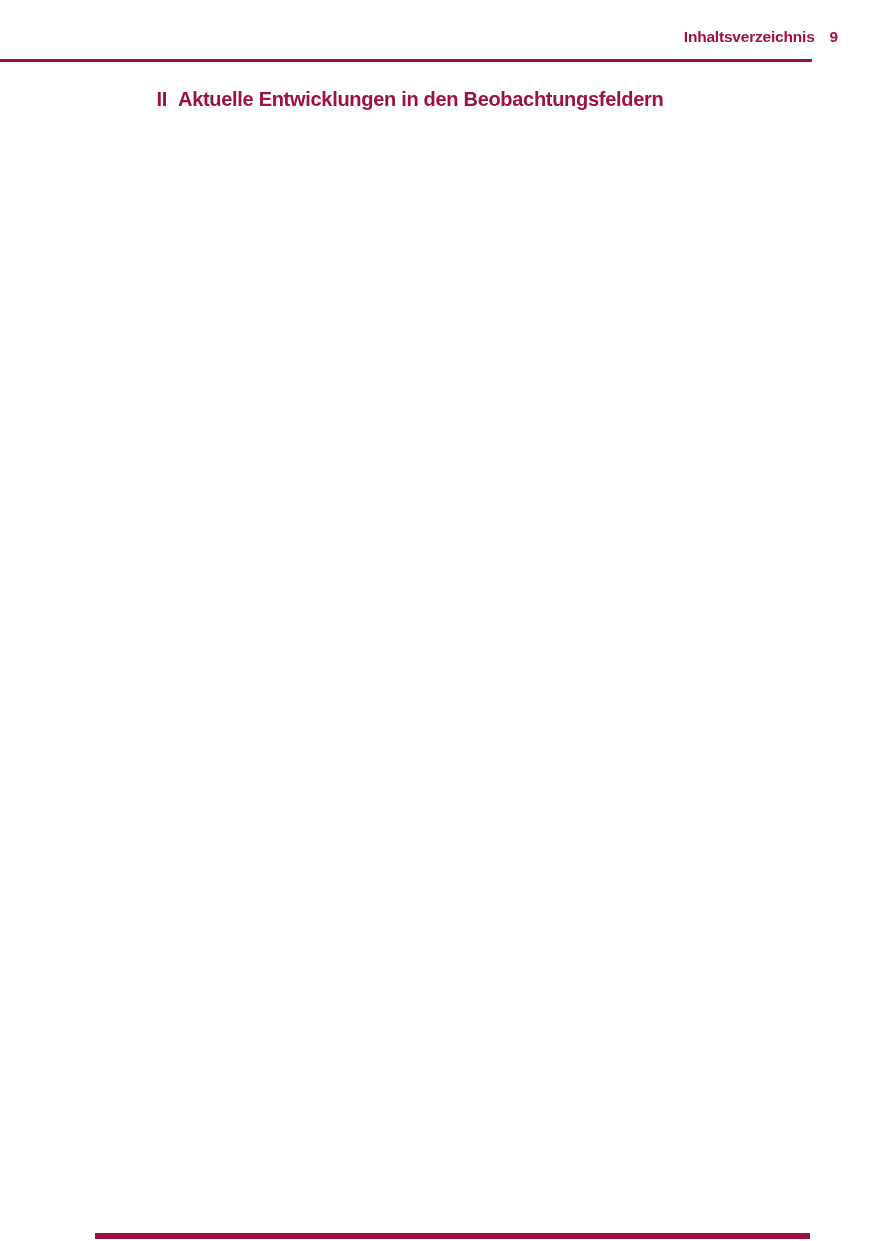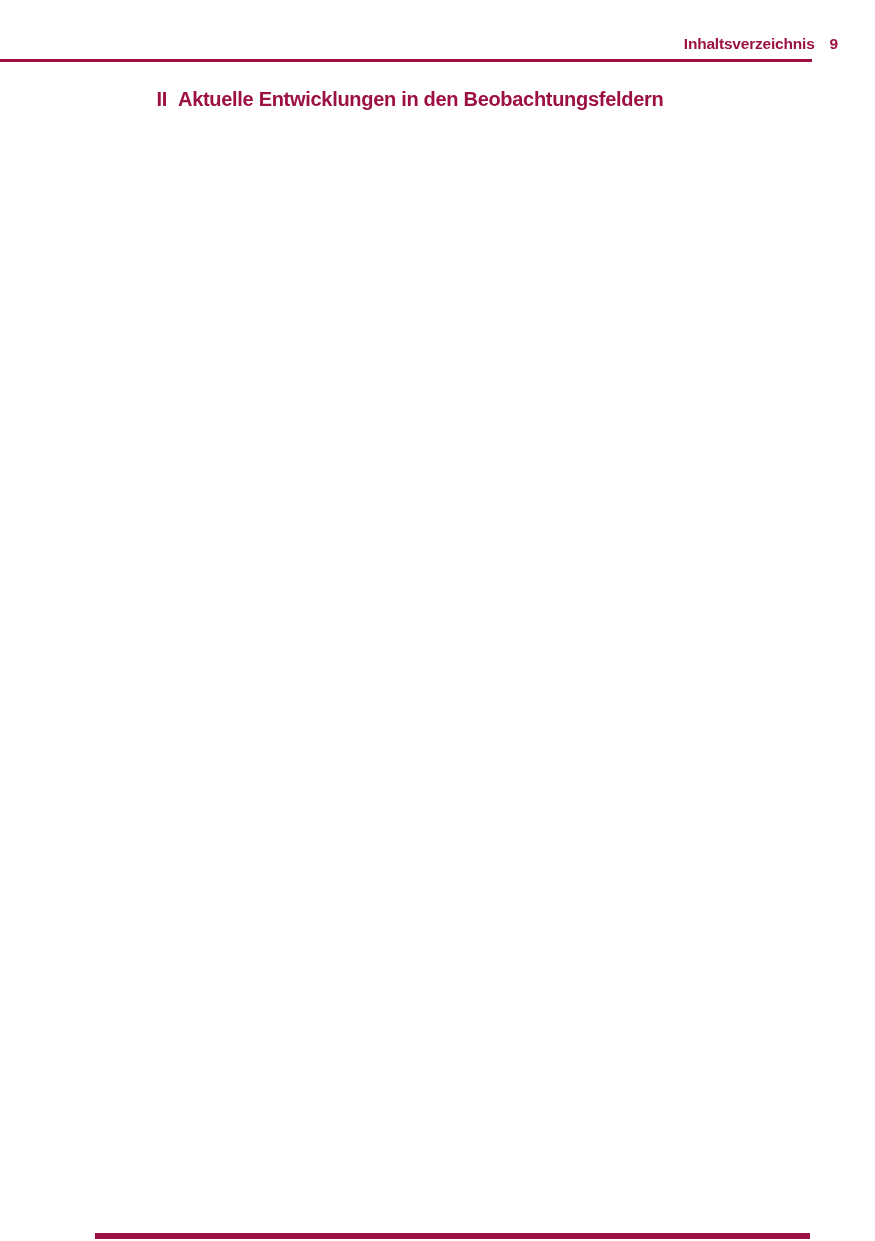--- a/index.html
+++ b/index.html
@@ -3,21 +3,21 @@
 <meta charset="utf-8">
 <style>
   :root { --accent:#9c1043; --ink:#1d1d1b; }
   * { box-sizing:border-box; }
   html,body { margin:0; padding:0; background:#ffffff; }
   .page {
     position:relative; width:875px; height:1241px; background:#ffffff;
     font-family:"Liberation Sans", sans-serif; color:var(--ink); overflow:hidden;
   }
   .page-header {
-    position:absolute; top:35px; right:37px;
+    position:absolute; top:28px; right:37px;
     font-size:15.5px; font-weight:bold; color:var(--accent); letter-spacing:-0.2px;
   }
   .ph-folio { margin-left:15px; }
   .header-rule {
     position:absolute; top:59px; left:0; width:812px; height:3px; background:var(--accent);
   }
   .content { position:absolute; top:84px; left:0; width:810px; }
   .chapter-row {
     display:grid; grid-template-columns:167px 11px 1fr 50px;
     font-size:20px; font-weight:bold; line-height:30px; color:var(--accent); letter-spacing:-0.3px;

